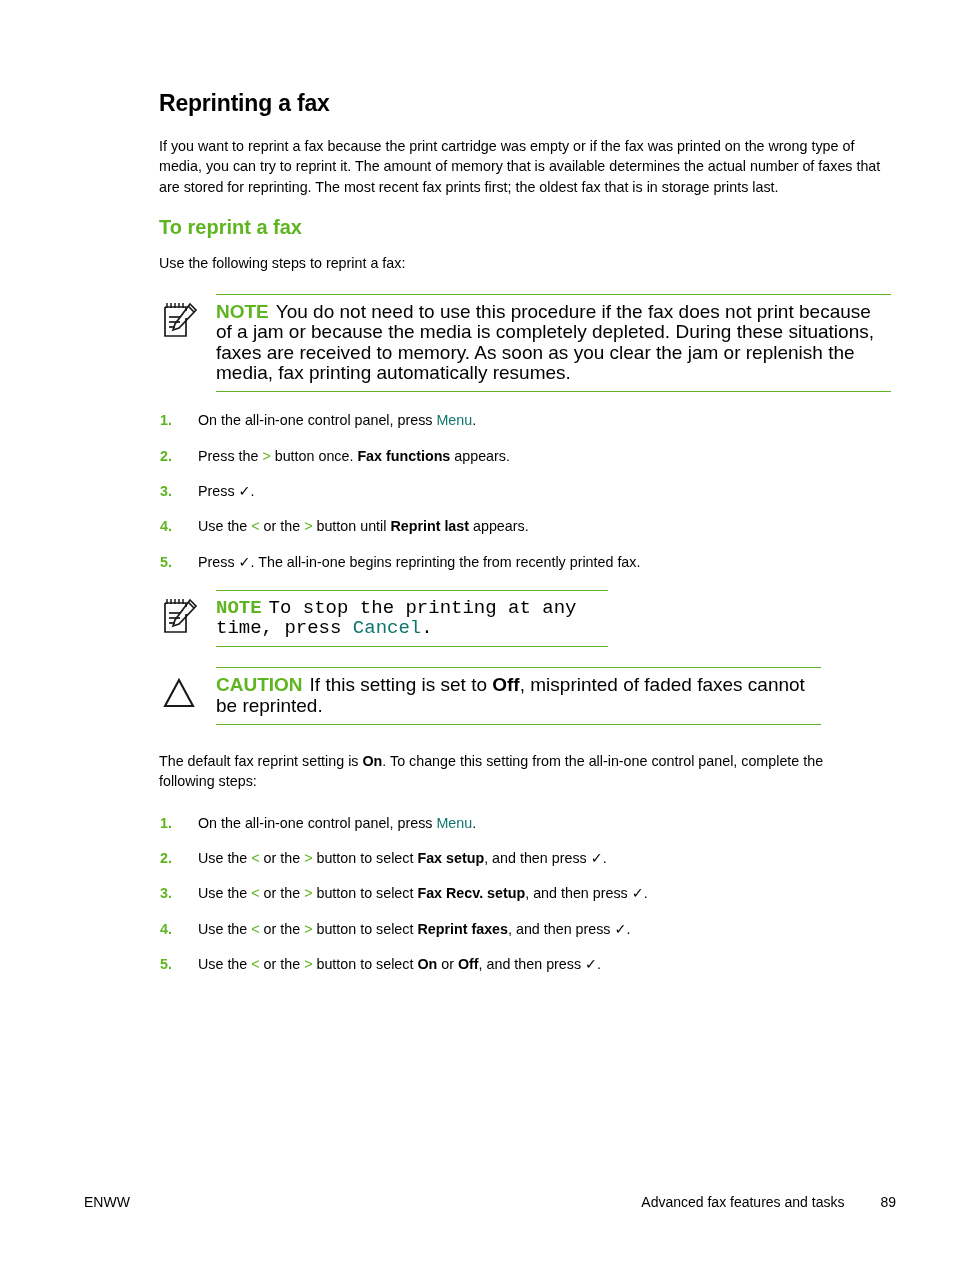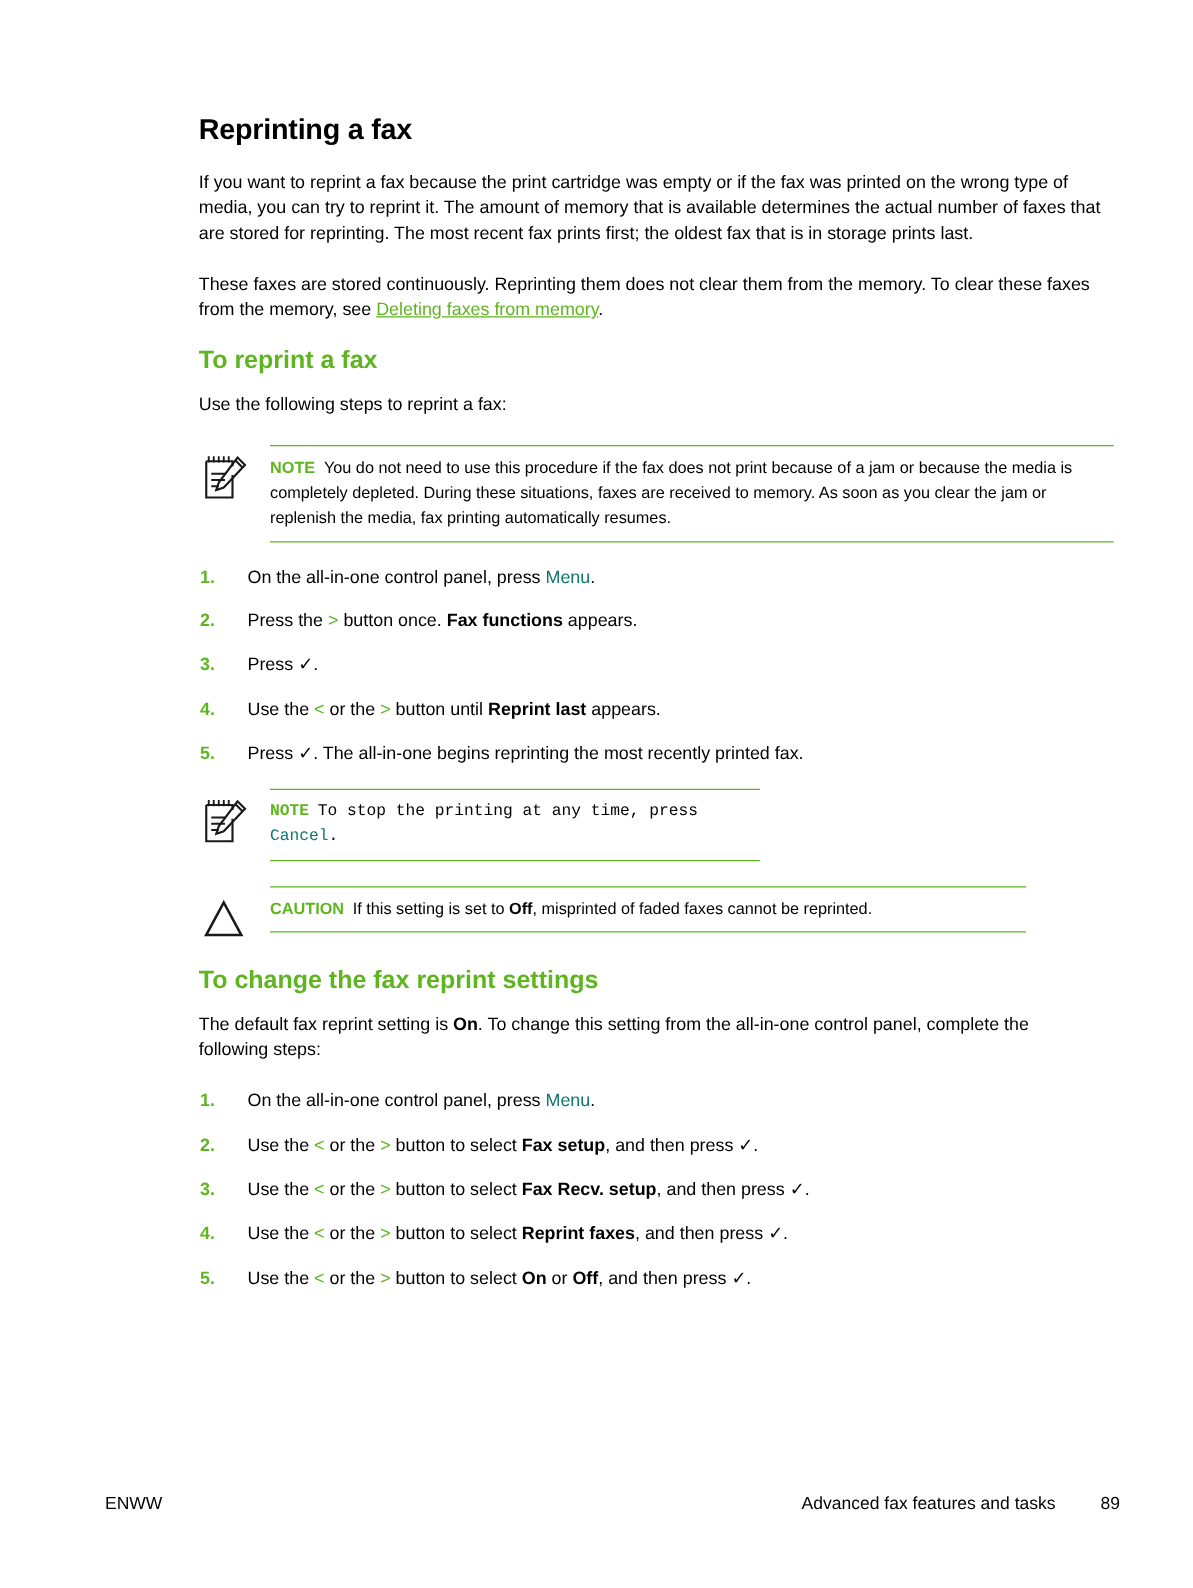--- a/index.html
+++ b/index.html
@@ -69,21 +69,21 @@
     position: absolute;
     left: 0;
     top: 6px;
     width: 44px;
     height: 40px;
   }
   .admon-body {
     border-top: 1.6px solid #5FB520;
     border-bottom: 1.6px solid #5FB520;
     padding: 7px 0 8px 0;
-    font-size: 13px;
+    font-size: 19px;
     line-height: 20.3px;
   }
   .admon-body.narrow { width: 392px; font-family: Liberation Mono, monospace; }
   .admon-body.wide   { width: 605px; }
   .admon-body.full   { width: 675px; }
   .admon-label {
     color: #5FB520;
     font-weight: bold;
     margin-right: 7px;
   }
@@ -139,23 +139,20 @@
 <body>
 
 <div class="page">
 
   <div class="content">
 
     <h1 class="page-title">Reprinting a fax</h1>
 
     <p class="body">If you want to reprint a fax because the print cartridge was empty or if the fax was printed on the wrong type of media, you can try to reprint it. The amount of memory that is available determines the actual number of faxes that are stored for reprinting. The most recent fax prints first; the oldest fax that is in storage prints last.</p>
 
-    <p class="body">
-      <span>These faxes are stored continuously. Reprinting them does not clear them from the memory. To clear these faxes from the memory, see </span><a class="xref" href="#">Deleting faxes from memory</a><span>.</span>
-    </p>
 
     <h2 class="subhead">To reprint a fax</h2>
 
     <p class="body">Use the following steps to reprint a fax:</p>
 
     <div class="admon">
       <span class="admon-icon">
         <svg width="44" height="40" viewBox="0 0 44 40" xmlns="http://www.w3.org/2000/svg">
           <g fill="none" stroke="#1a1a1a" stroke-width="1.7">
             <path d="M6 7 L6 36 L27 36 L27 18"></path>
@@ -194,21 +191,21 @@
       <li>
         <span class="num">3.</span>
         <span class="step-text"><span>Press </span><span>✓</span><span>.</span></span>
       </li>
       <li>
         <span class="num">4.</span>
         <span class="step-text"><span>Use the </span><span class="btn-glyph">&lt;</span><span> or the </span><span class="btn-glyph">&gt;</span><span> button until </span><span class="kw">Reprint last</span><span> appears.</span></span>
       </li>
       <li>
         <span class="num">5.</span>
-        <span class="step-text"><span>Press </span><span>✓</span><span>. The all-in-one begins reprinting the most recently printed fax.</span></span>
+        <span class="step-text"><span>Press </span><span>✓</span><span>. The all-in-one begins reprinting the from recently printed fax.</span></span>
       </li>
     </ol>
 
     <div class="admon" style="margin-top:18px;">
       <span class="admon-icon">
         <svg width="44" height="40" viewBox="0 0 44 40" xmlns="http://www.w3.org/2000/svg">
           <g fill="none" stroke="#1a1a1a" stroke-width="1.7">
             <path d="M6 7 L6 36 L27 36 L27 18"></path>
             <path d="M6 7 L27 7 L27 11"></path>
             <line x1="10" y1="17" x2="21" y2="17"></line>
@@ -237,21 +234,20 @@
       <span class="admon-icon">
         <svg width="44" height="40" viewBox="0 0 44 40" xmlns="http://www.w3.org/2000/svg">
           <path d="M20 7 L34 33 L6 33 Z" fill="none" stroke="#1a1a1a" stroke-width="2.1" stroke-linejoin="miter"></path>
         </svg>
       </span>
       <div class="admon-body wide">
         <span class="admon-label">CAUTION</span><span><span>If this setting is set to </span><span class="kw">Off</span><span>, misprinted of faded faxes cannot be reprinted.</span></span>
       </div>
     </div>
 
-    <h2 class="subhead">To change the fax reprint settings</h2>
 
     <p class="body"><span>The default fax reprint setting is </span><span class="kw">On</span><span>. To change this setting from the all-in-one control panel, complete the following steps:</span></p>
 
     <ol class="steps">
       <li>
         <span class="num">1.</span>
         <span class="step-text"><span>On the all-in-one control panel, press </span><span class="uicmd">Menu</span><span>.</span></span>
       </li>
       <li>
         <span class="num">2.</span>

